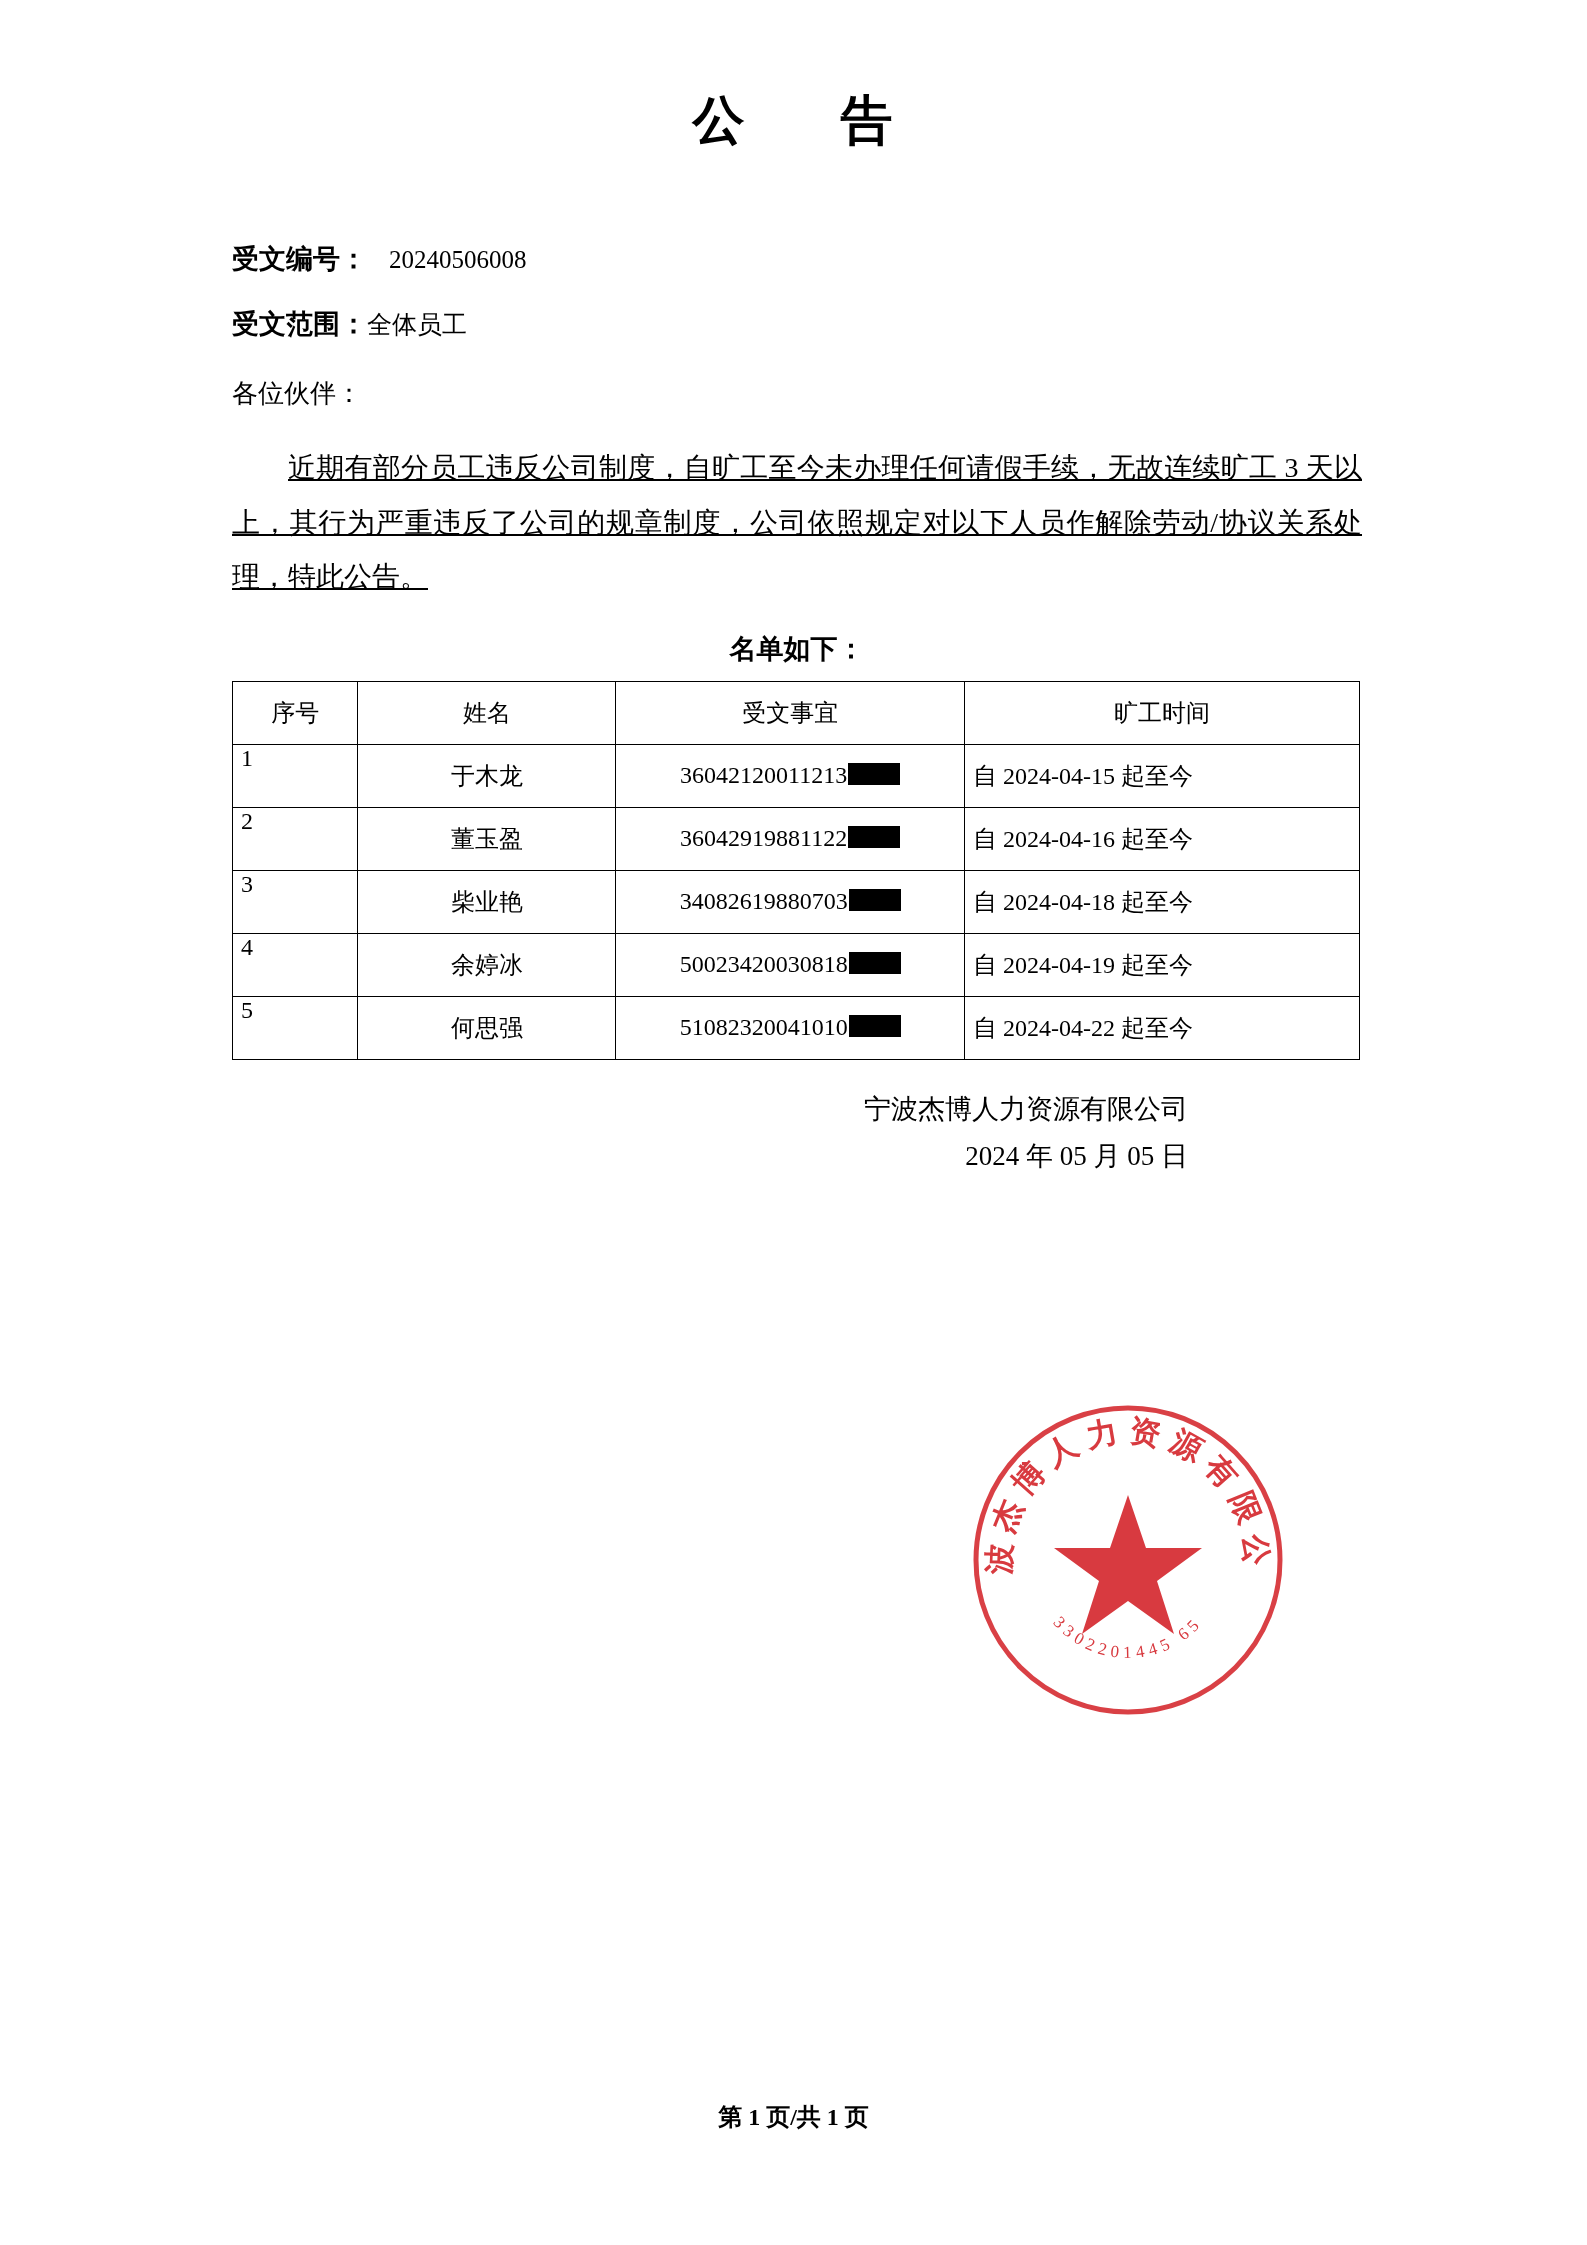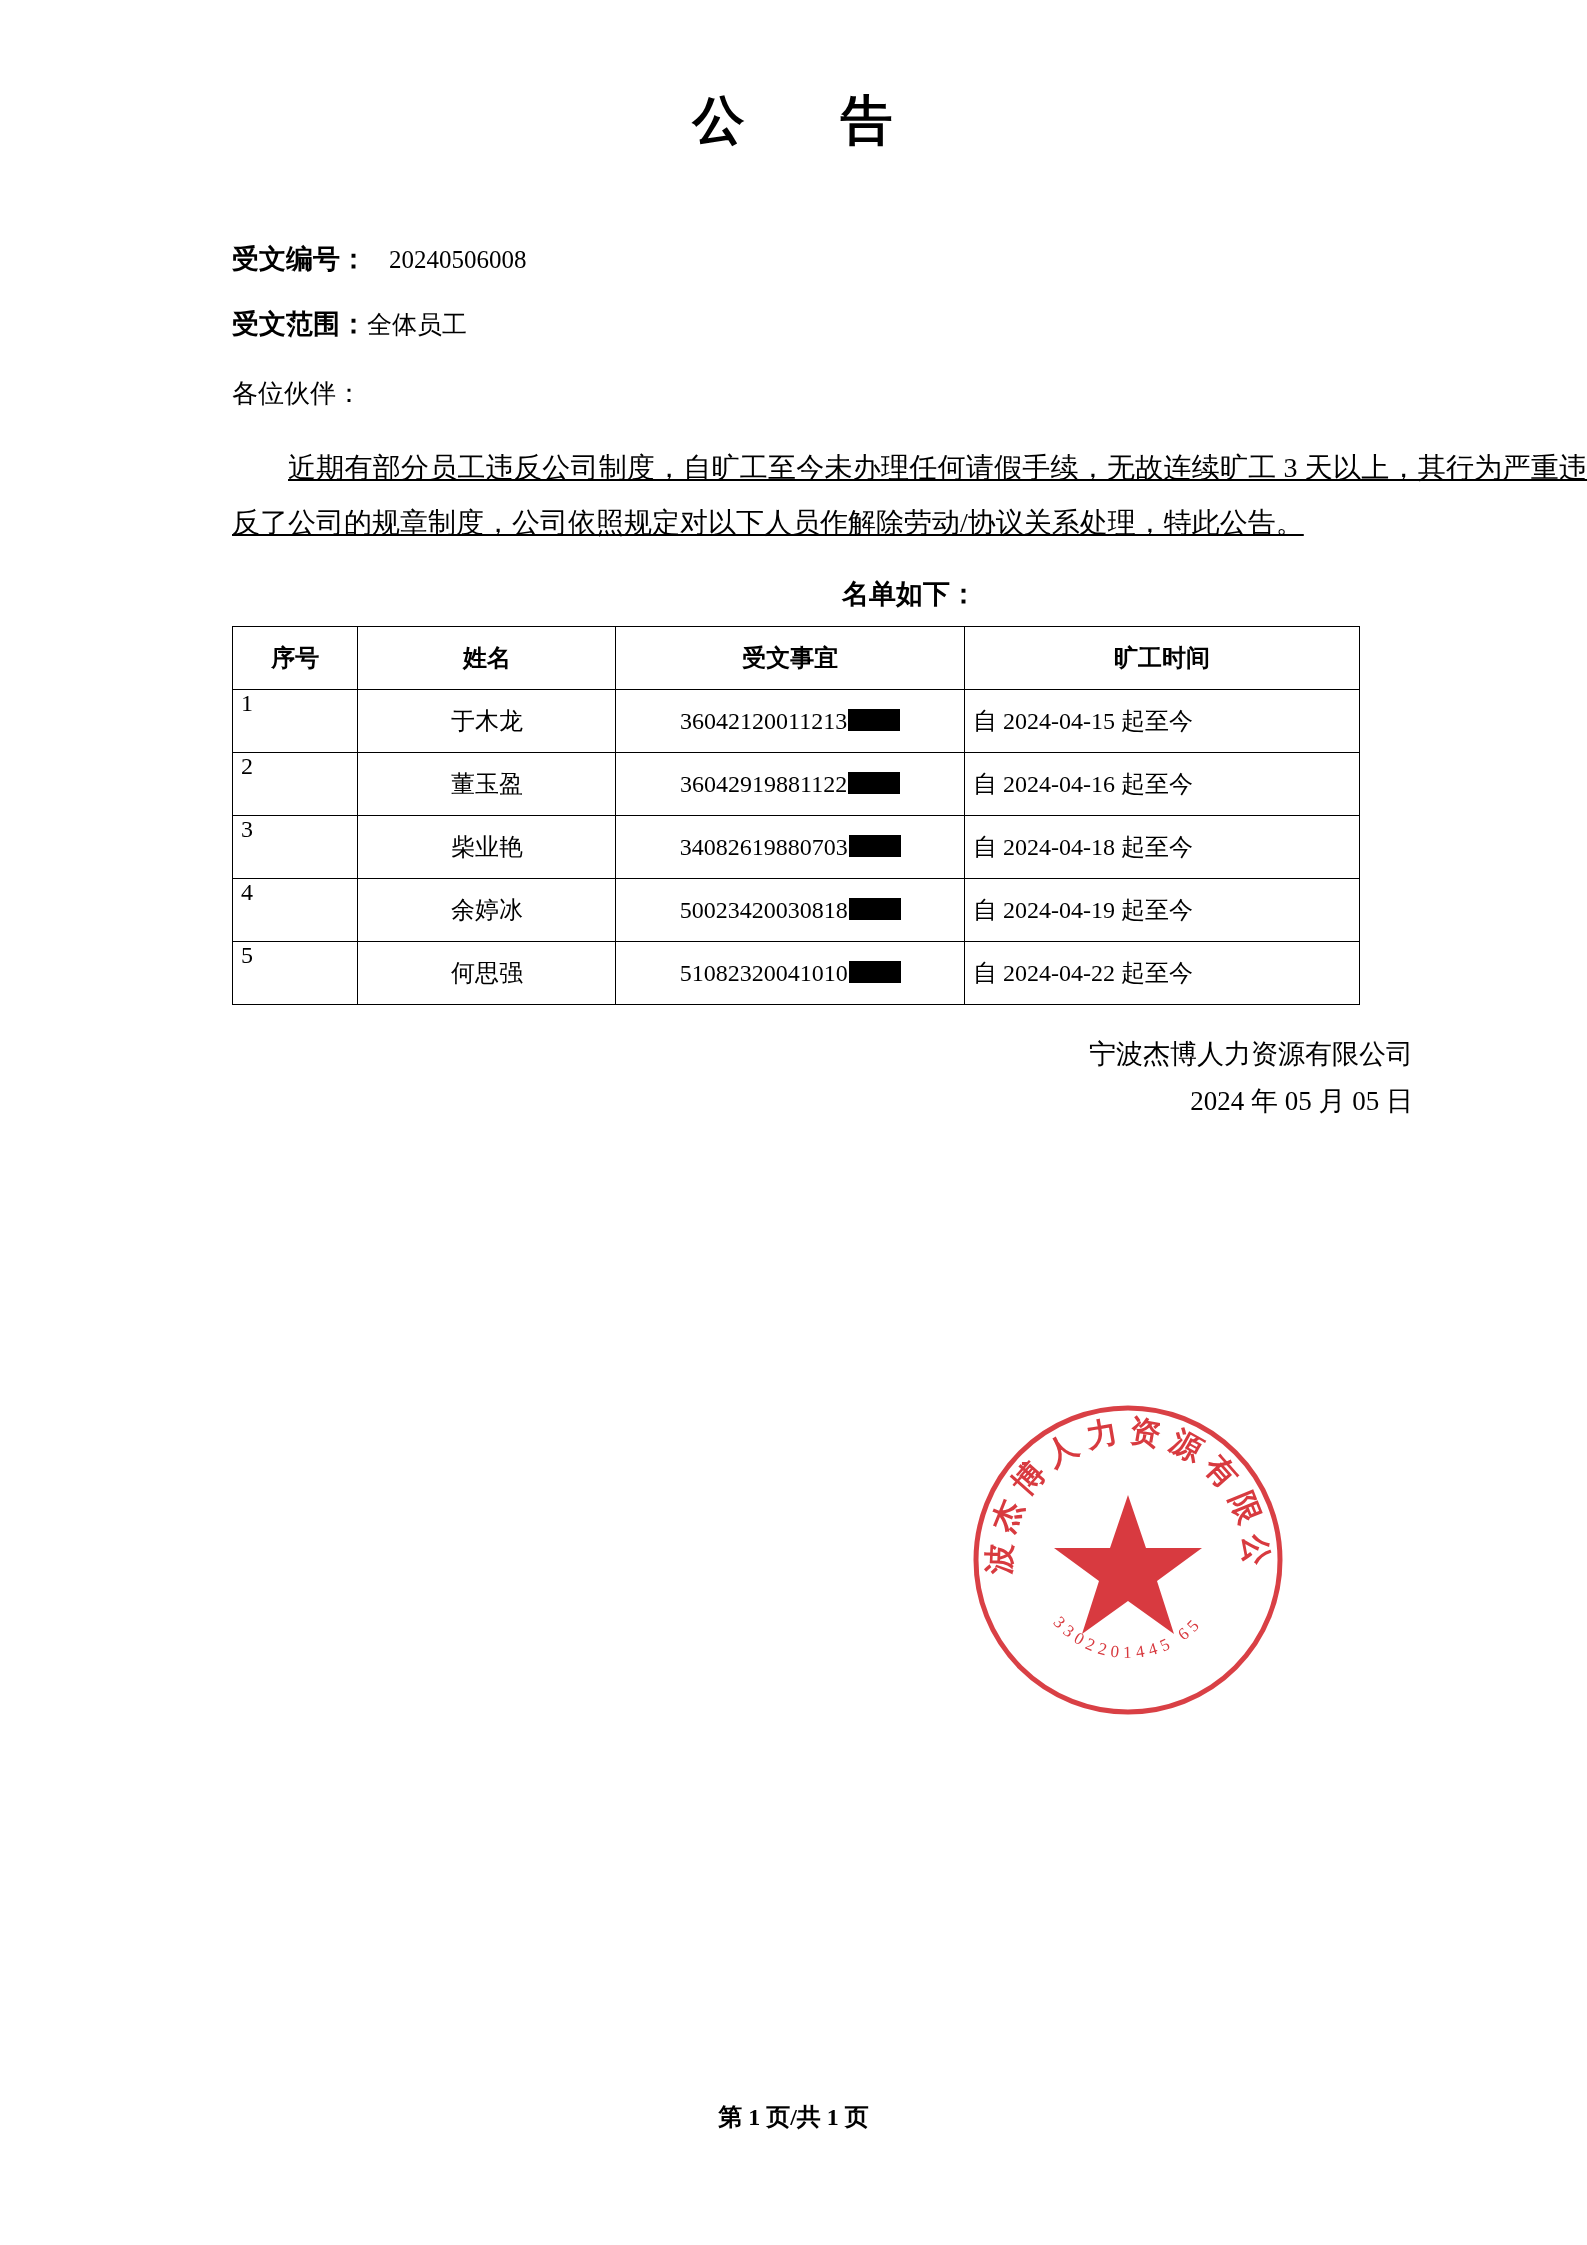--- a/index.html
+++ b/index.html
@@ -28,20 +28,21 @@
     font-weight: bold;
     letter-spacing: 22px;
     margin: 0;
     padding-top: 86px;
     padding-left: 20px;
     font-family: "Liberation Serif", "DejaVu Serif", serif;
   }
   .meta-block {
     margin-top: 90px;
     padding-left: 232px;
+    padding-right: 225px;
   }
   .meta-row {
     font-size: 27px;
     line-height: 1.0;
     margin-bottom: 38px;
     white-space: nowrap;
   }
   .meta-label {
     font-weight: bold;
     font-size: 27px;
@@ -83,21 +84,21 @@
   }
   table.list-table td, table.list-table th {
     border: 1px solid #000000;
     height: 62px;
     font-size: 24px;
     font-weight: normal;
     padding: 0 8px;
   }
   table.list-table th {
     text-align: center;
-    font-weight: bold;
+    font-weight: normal;
   }
   .col-idx { width: 108px; }
   .col-name { width: 222px; }
   .col-id { width: 300px; }
   .col-time { width: 340px; }
   td.idx {
     text-align: left;
     padding-left: 14px;
     vertical-align: top;
     padding-top: 8px;

